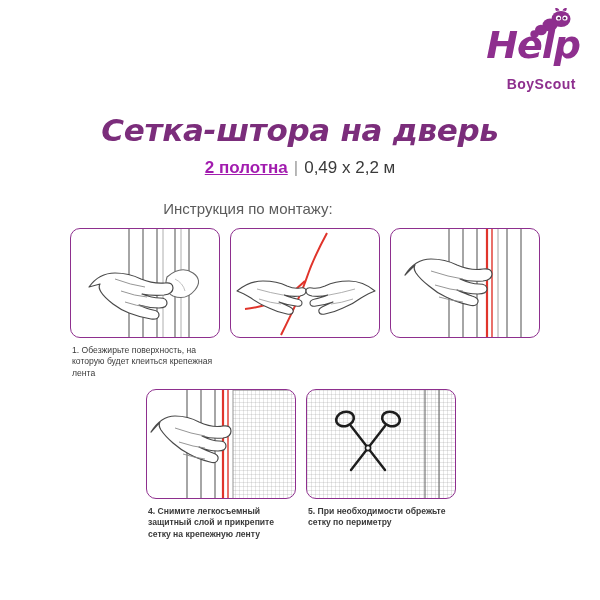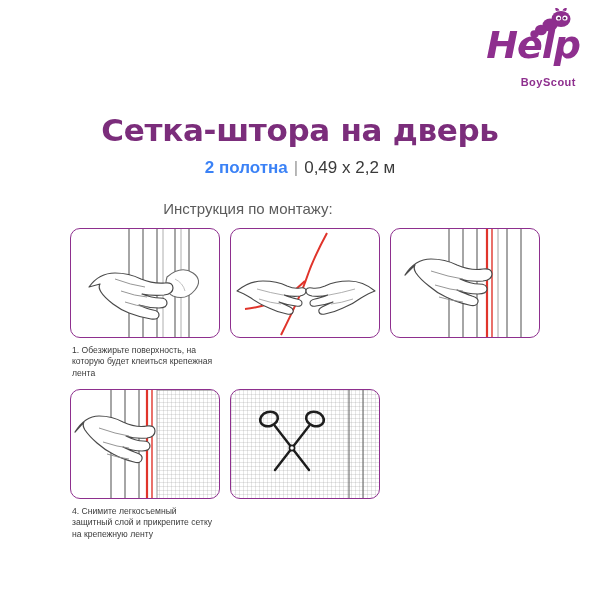--- a/index.html
+++ b/index.html
@@ -48,50 +48,52 @@
     letter-spacing: -1px;
     color: #8e2f8e;
     line-height: 1;
   }
   .brand .boyscout {
     position: absolute;
     top: 68px;
     right: 6px;
     font-family: "Liberation Sans", sans-serif;
     font-weight: bold;
-    font-size: 11px;
+    font-size: 14px;
     letter-spacing: 0.5px;
     color: #8e2f8e;
   }
 
   
   .title {
     position: absolute;
     top: 112px;
     left: 0;
     width: 600px;
     text-align: center;
     font-family: "DejaVu Sans", sans-serif;
     font-weight: bold;
     font-size: 31px;
     color: #7b2d7b;
     letter-spacing: -0.3px;
+    font-style: italic;
   }
   .subtitle {
     position: absolute;
     top: 158px;
     left: 0;
     width: 600px;
     text-align: center;
     font-size: 17px;
     color: #3a3a3a;
   }
   .subtitle .bold {
     font-weight: bold;
-    color: #3b82f6;
+    color: #a21caf;
+    text-decoration: underline;
   }
   .subtitle .sep {
     color: #9a9a9a;
     padding: 0 6px;
     font-weight: normal;
   }
   .instr-head {
     position: absolute;
     top: 200px;
     left: 0;
@@ -108,20 +110,22 @@
     left: 70px;
     width: 470px;
   }
   .row {
     display: flex;
     justify-content: flex-start;
     gap: 10px;
   }
   .row.row2 {
     margin-top: 10px;
+    margin-left: 76px;
+    font-weight: bold;
   }
   .step {
     width: 150px;
   }
   .panel {
     width: 150px;
     height: 110px;
     border: 1.6px solid #8e2f8e;
     border-radius: 10px;
     box-sizing: border-box;
@@ -310,17 +314,18 @@
               <line x1="44" y1="36" x2="78" y2="80"></line>
               <line x1="78" y1="36" x2="44" y2="80"></line>
             </g>
             <g fill="none" stroke="#1d1d1d" stroke-width="2.6">
               <ellipse cx="38" cy="29" rx="9" ry="7" transform="rotate(-18 38 29)"></ellipse>
               <ellipse cx="84" cy="29" rx="9" ry="7" transform="rotate(18 84 29)"></ellipse>
             </g>
             <circle cx="61" cy="58" r="2.6" fill="#ffffff" stroke="#1d1d1d" stroke-width="1.6"></circle>
           </svg>
         </div>
+        <div class="caption">5. При необходимости обрежьте сетку по периметру</div>
       </div>
     </div>
 
   </div>
 </div>
 
 </body></html>

